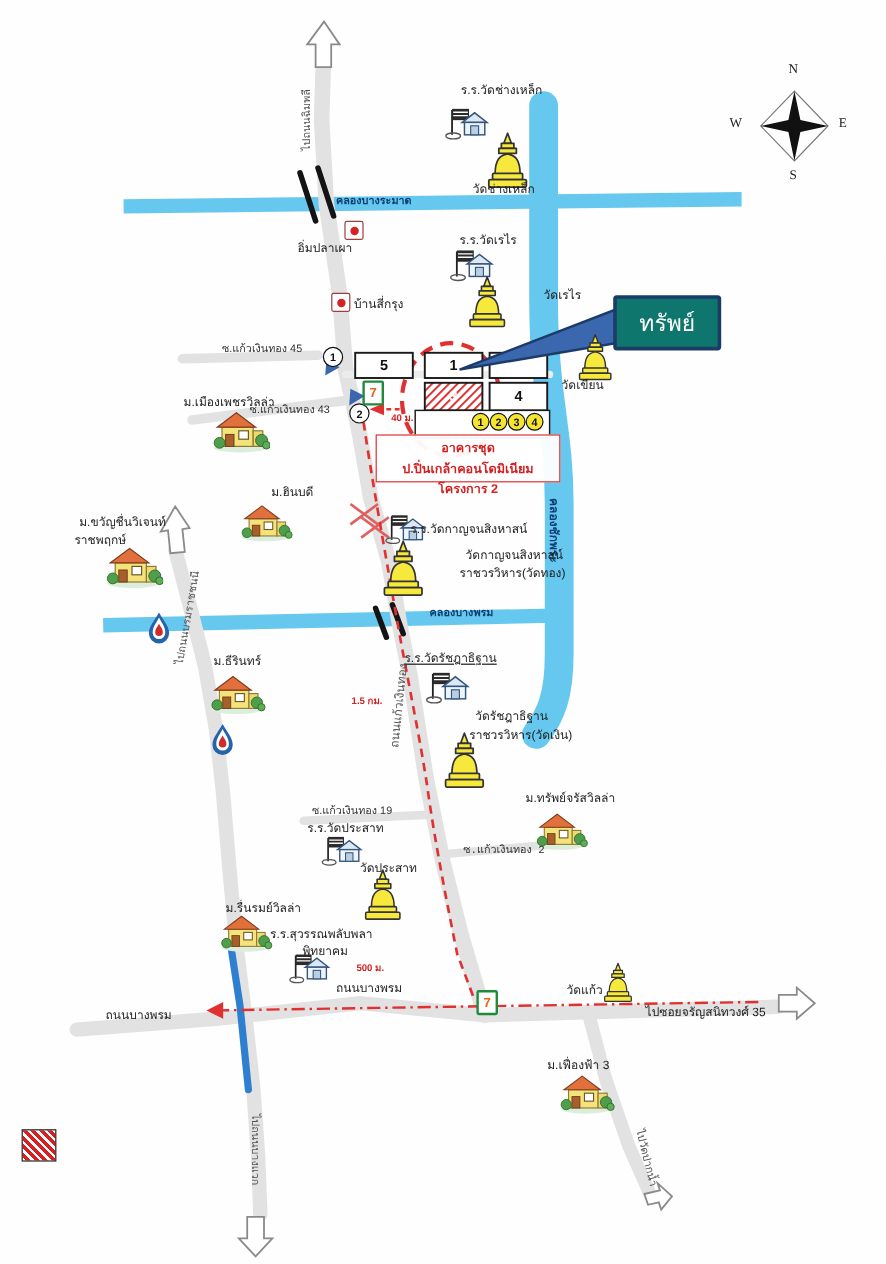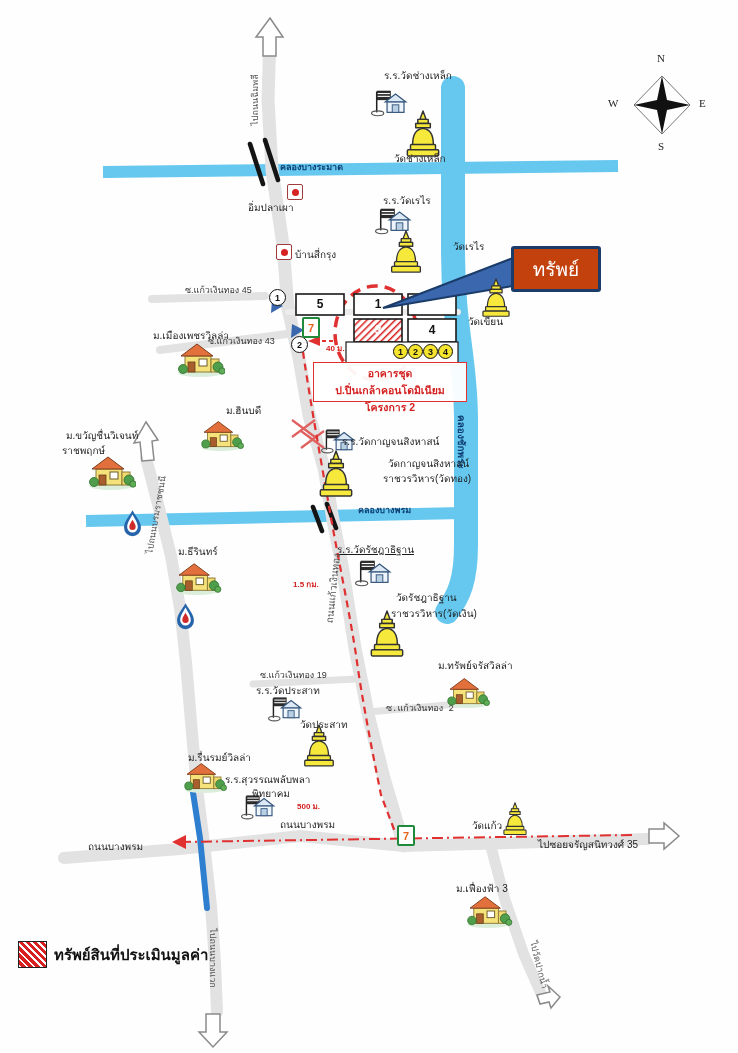--- a/index.html
+++ b/index.html
@@ -18,21 +18,21 @@
           border-radius:50%;background:#fff;font-size:9px;font-weight:bold;color:#111;
           display:flex;align-items:center;justify-content:center;}
   .ycircle{background:#f6e52e;width:13px;height:13px;border:1.2px solid #111;}
   .seven{position:absolute;z-index:4;width:14px;height:17px;background:#fff;
          border:2px solid #1f8a3b;border-radius:2px;display:flex;align-items:center;
          justify-content:center;font-size:11px;font-weight:bold;color:#e8641b;}
   .shop{position:absolute;z-index:4;width:14px;height:14px;background:#fff;
         border:1.5px solid #a03c3c;border-radius:2px;display:flex;align-items:center;justify-content:center;}
   .shop i{width:7px;height:7px;border-radius:50%;background:#d62222;display:block;}
   .callout{position:absolute;z-index:5;left:511px;top:246px;width:84px;height:40px;
-           background:#c2410c;border:3px solid #1b3c69;border-radius:3px;color:#fff;
+           background:#0f766e;border:3px solid #1b3c69;border-radius:3px;color:#fff;
            display:flex;align-items:center;justify-content:center;font-size:19px;}
   .notebox{position:absolute;z-index:4;left:313px;top:362px;width:152px;height:36px;
            border:1.5px solid #e03030;background:rgba(255,255,255,.95);text-align:center;
            color:#d42020;font-weight:bold;font-size:10.5px;padding-top:2px;}
   .legend{position:absolute;z-index:4;left:18px;top:941px;display:flex;align-items:center;gap:7px;}
   .legend .sw{width:27px;height:25px;border:1.5px solid #222;
       background:repeating-linear-gradient(45deg,#fff 0 2px,#d82020 2px 5px);}
   .legend .tx{font-size:15px;font-weight:bold;color:#111;}
   .compass-l{position:absolute;z-index:3;font-family:"Liberation Serif",serif;font-size:11px;color:#222;}
 </style>
@@ -257,21 +257,20 @@
 <div class="lbl" style="left:88px;top:841px;">ถนนบางพรม</div>
 <div class="lbl" style="left:280px;top:819px;">ถนนบางพรม</div>
 <div class="lbl" style="left:472px;top:820px;">วัดแก้ว</div>
 <div class="lbl" style="left:538px;top:839px;">ไปซอยจรัญสนิทวงศ์ 35</div>
 <div class="lbl" style="left:456px;top:883px;">ม.เฟื่องฟ้า 3</div>
 <div class="lbl rot roadname sm" style="left:538px;top:965px;transform:translate(-50%,-50%) rotate(76deg);">ไปวัดปากน้ำ</div>
 <div class="lbl rot roadname sm" style="left:212px;top:958px;transform:translate(-50%,-50%) rotate(90deg);">ไปถนนบางแวก</div>
 
 <div class="legend">
   <div class="sw"></div>
-  <div class="tx">ทรัพย์สินที่ประเมินมูลค่า</div>
 </div>
 
 <div class="compass-l" style="left:657px;top:52px;">N</div>
 <div class="compass-l" style="left:608px;top:97px;">W</div>
 <div class="compass-l" style="left:699px;top:97px;">E</div>
 <div class="compass-l" style="left:658px;top:140px;">S</div>
 
 </div>
 
 </body></html>

